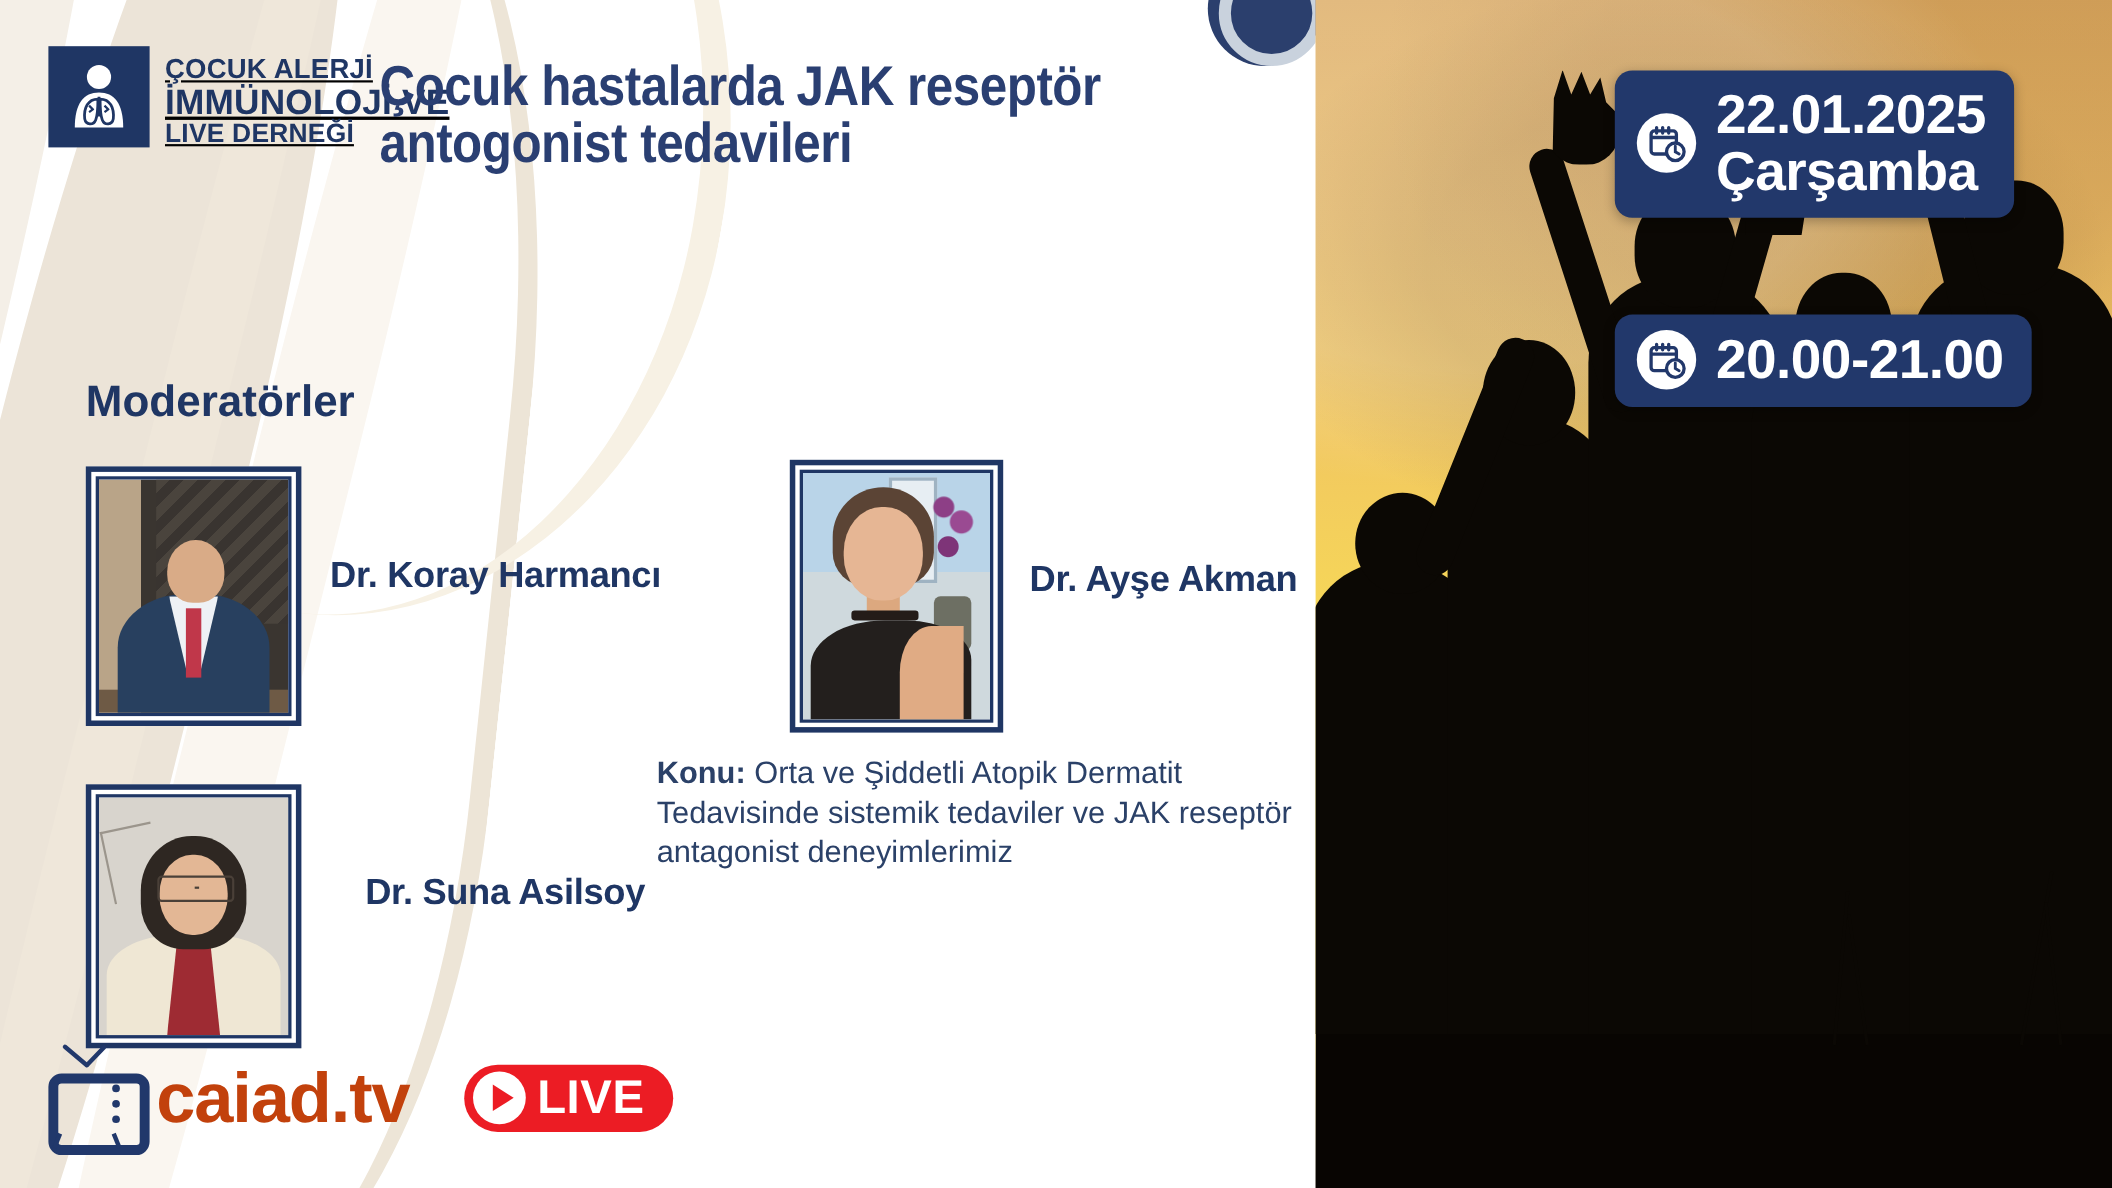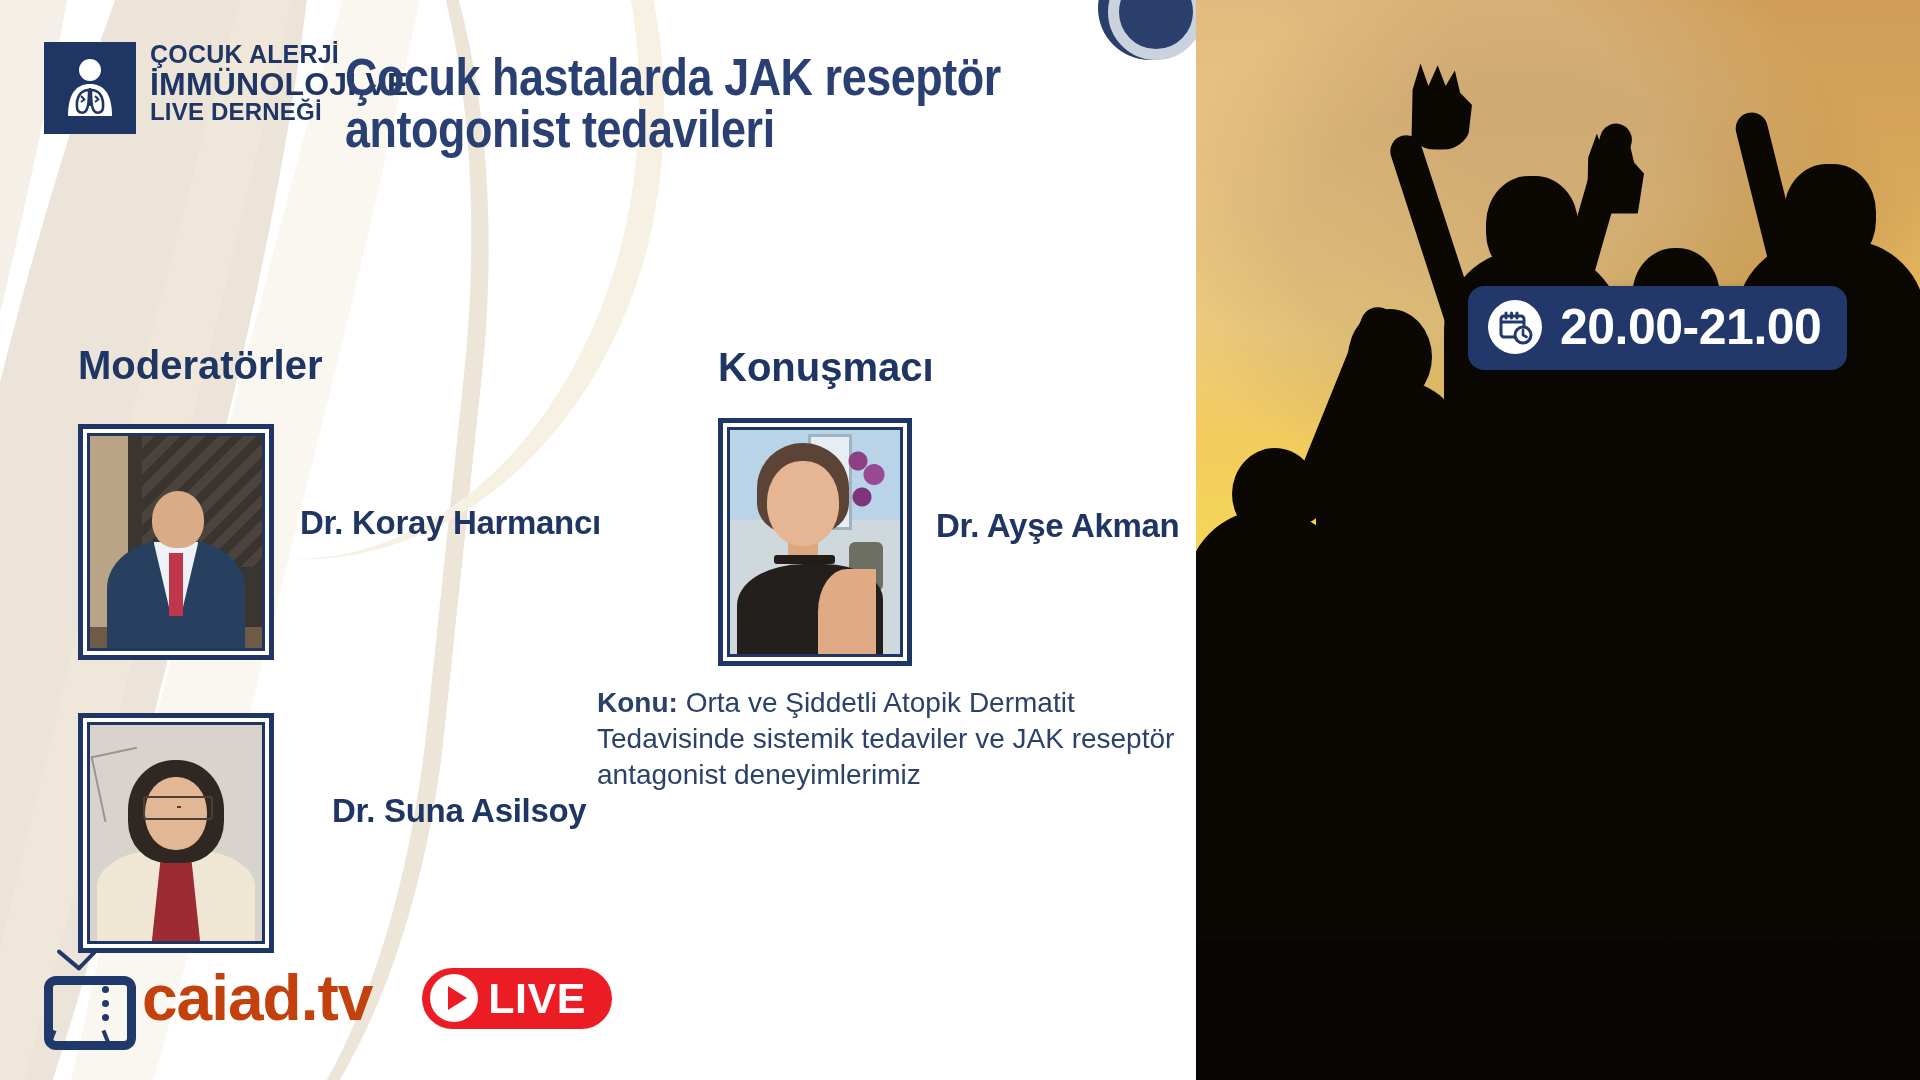--- a/index.html
+++ b/index.html
@@ -17,21 +17,21 @@
   .s4{left:400px;width:90px;background:#faf6f0;}
   .s5{left:300px;width:60px;background:#efe7da;}
   .arc{position:absolute;left:210px;top:-320px;width:430px;height:900px;border-right:26px solid #f7f1e4;border-radius:0 100% 80% 0/0 60% 50% 0;transform:rotate(10deg);}
   .arc2{position:absolute;left:120px;top:-200px;width:330px;height:1400px;border-right:18px solid #ede5d7;border-radius:0 70% 60% 0/0 40% 35% 0;transform:rotate(6deg);}
 
   
   .top-circle{position:absolute;left:1098px;top:-44px;width:104px;height:104px;border-radius:50%;background:#2b3f6d;}
   .top-ring{position:absolute;left:1108px;top:-36px;width:74px;height:74px;border-radius:50%;border:11px solid #c9d2dd;}
 
   
-  .assoc-logo{position:absolute;left:44px;top:42px;display:flex;align-items:flex-start;gap:14px;}
+  .assoc-logo{position:absolute;left:44px;top:42px;display:flex;align-items:flex-end;gap:14px;text-decoration:underline;}
   .logo-mark{width:92px;height:92px;background:#1f3664;display:flex;align-items:center;justify-content:center;}
   .logo-words{display:flex;flex-direction:column;line-height:1.02;}
   .logo-words span{color:#1f3664;font-weight:bold;letter-spacing:.2px;}
   .lw1{font-size:25px;}
   .lw2{font-size:32px;}
   .lw3{font-size:24px;}
 
   .title{position:absolute;left:345px;top:52px;width:820px;color:#2a3f72;
          font-family:"Liberation Sans Narrow","Liberation Sans",sans-serif;
          font-weight:bold;font-size:51px;line-height:1.02;letter-spacing:-0.5px;
@@ -208,21 +208,20 @@
         <div class="s-jacket"></div>
             <div class="s-top"></div>
         <div class="s-hair"></div>
             <div class="s-face"></div>
             <div class="s-glass"></div>
       </div>
         </div>
     </div>
     <div class="name n-mod2">Dr. Suna Asilsoy</div>
 
-    <div class="h-spk">Konuşmacı</div>
 
     <div class="frame f-spk">
       <div class="inner">
           <div class="ph">
         <div class="a-bg"></div>
             <div class="a-win"></div>
             <div class="a-orchid"></div>
             <div class="a-pot"></div>
         <div class="a-dress"></div>
             <div class="a-arm"></div>
@@ -284,20 +283,35 @@
       <div class="arm a4"></div>
     <div class="hand h1"></div>
       <div class="hand h2"></div>
     <div class="ground"></div>
     <div class="blade" style="left:470px;height:140px;transform:rotate(5deg);"></div>
     <div class="blade" style="left:500px;height:120px;transform:rotate(-8deg);"></div>
     <div class="blade" style="left:640px;height:160px;transform:rotate(10deg);"></div>
     <div class="blade" style="left:676px;height:130px;transform:rotate(-6deg);"></div>
   </div>
 
+  <div class="badge b-date">
+    <span class="cal">
+      <svg width="36" height="36" viewBox="0 0 36 36" aria-hidden="true">
+        <rect x="4" y="7" width="23" height="21" rx="3" fill="none" stroke="#22386b" stroke-width="3"></rect>
+        <path d="M4 13 H27" stroke="#22386b" stroke-width="3"></path>
+        <path d="M9 4 V9 M14.5 4 V9 M20 4 V9" stroke="#22386b" stroke-width="3" stroke-linecap="round"></path>
+        <circle cx="26" cy="26" r="8" fill="#fff" stroke="#22386b" stroke-width="3"></circle>
+        <path d="M26 21 V26 L29.5 28" stroke="#22386b" stroke-width="2.6" stroke-linecap="round" fill="none"></path>
+      </svg>
+    </span>
+    <span class="btxt">
+      <span>22.01.2025</span><br>
+      <span>Çarşamba</span>
+    </span>
+  </div>
 
   <div class="badge b-time">
     <span class="cal">
       <svg width="36" height="36" viewBox="0 0 36 36" aria-hidden="true">
         <rect x="4" y="7" width="23" height="21" rx="3" fill="none" stroke="#22386b" stroke-width="3"></rect>
         <path d="M4 13 H27" stroke="#22386b" stroke-width="3"></path>
         <path d="M9 4 V9 M14.5 4 V9 M20 4 V9" stroke="#22386b" stroke-width="3" stroke-linecap="round"></path>
         <circle cx="26" cy="26" r="8" fill="#fff" stroke="#22386b" stroke-width="3"></circle>
         <path d="M26 21 V26 L29.5 28" stroke="#22386b" stroke-width="2.6" stroke-linecap="round" fill="none"></path>
       </svg>

